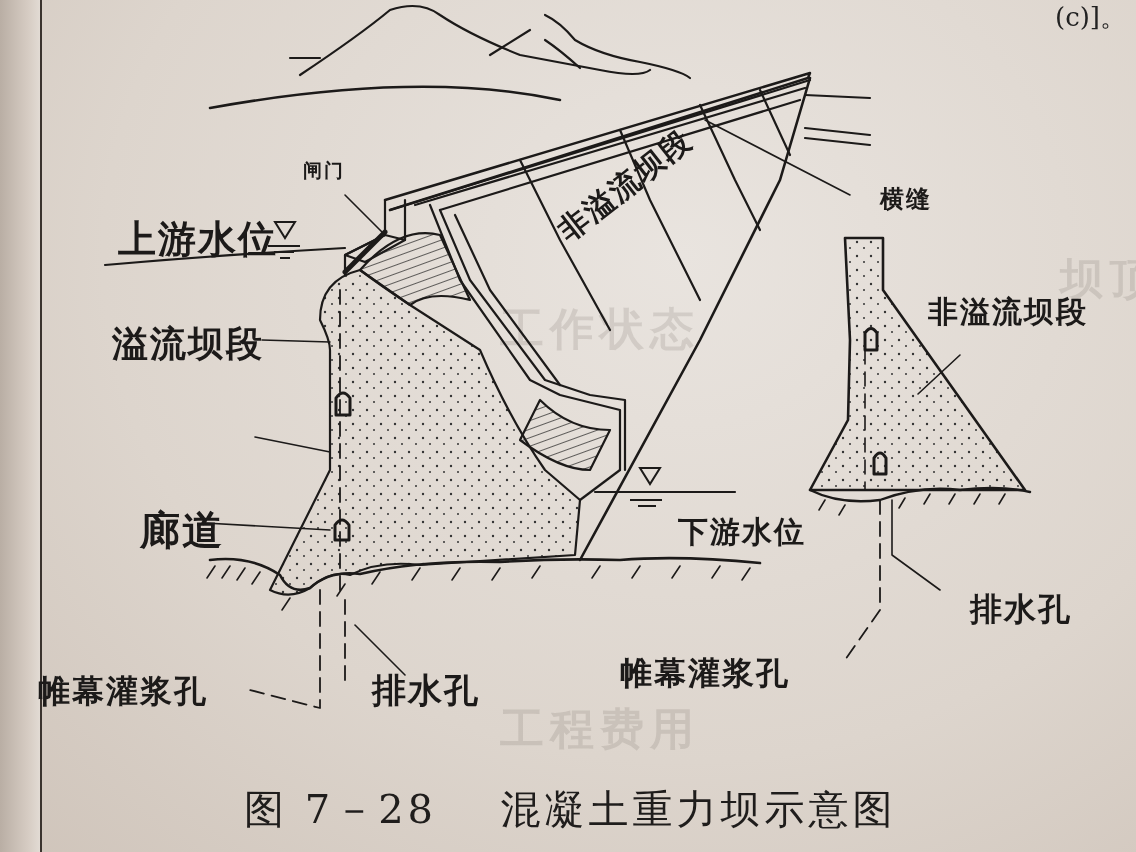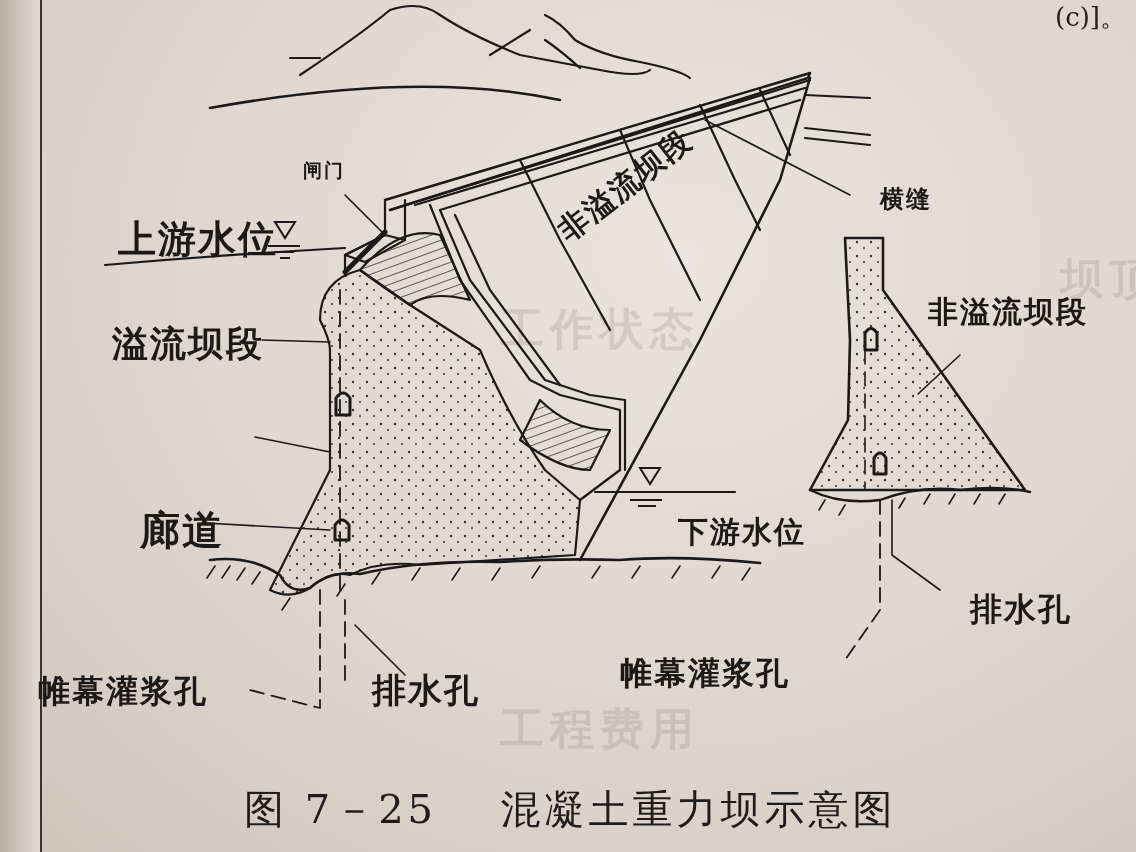--- a/index.html
+++ b/index.html
@@ -170,17 +170,17 @@
   <div class="lbl" style="left:38px;top:670px;font-size:32px;">帷幕灌浆孔</div>
   <div class="lbl" style="left:372px;top:668px;font-size:34px;">排水孔</div>
   <div class="lbl" style="left:575px;top:210px;font-size:30px;transform:rotate(-38deg);transform-origin:left bottom;">非溢流坝段</div>
   <div class="lbl" style="left:880px;top:183px;font-size:24px;">横缝</div>
   <div class="lbl" style="left:928px;top:292px;font-size:30px;">非溢流坝段</div>
   <div class="lbl" style="left:678px;top:512px;font-size:30px;">下游水位</div>
   <div class="lbl" style="left:970px;top:588px;font-size:32px;">排水孔</div>
   <div class="lbl" style="left:620px;top:652px;font-size:32px;">帷幕灌浆孔</div>
 
   <div class="caption">
-    <span>图 7－25</span>
+    <span>图 7－28</span>
     <span style="display:inline-block;width:30px;"></span>
     <span>混凝土重力坝示意图</span>
   </div>
 </div>
 
 </body></html>

